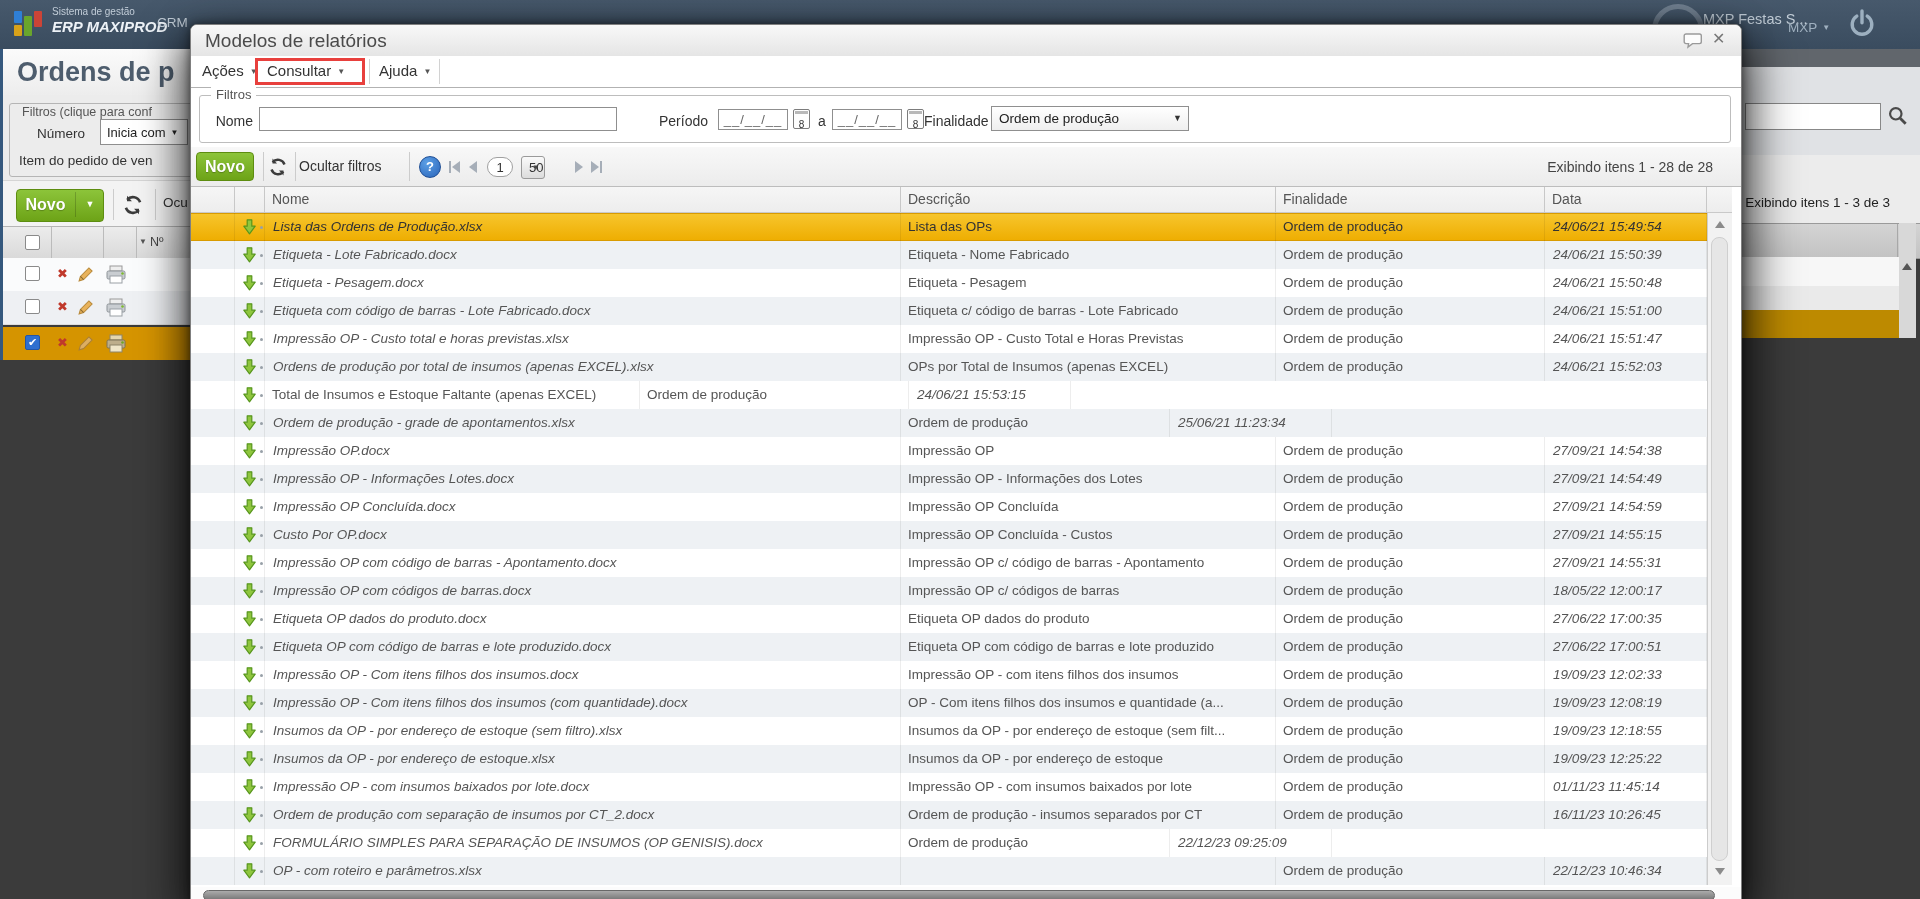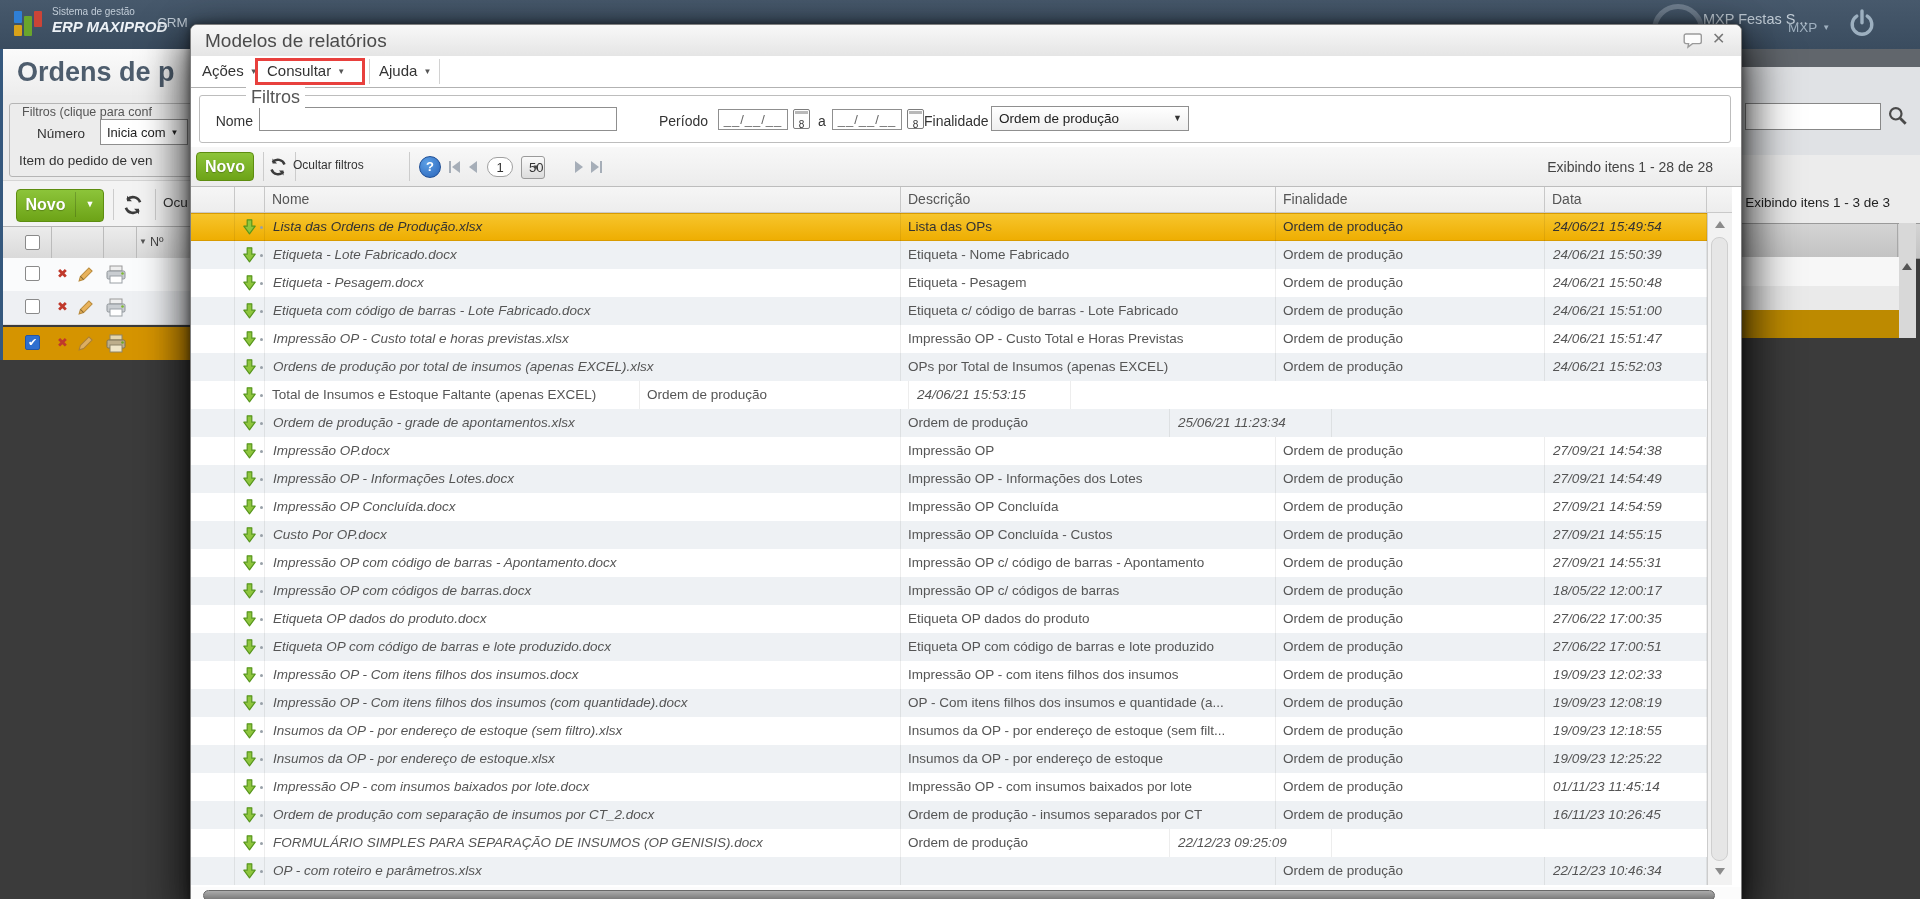--- a/index.html
+++ b/index.html
@@ -87,21 +87,21 @@
   .menu-caret{font-size:8px;color:#555;vertical-align:2px;margin-left:6px;}
   .menu-sep{position:absolute;top:3px;width:1px;height:25px;background:#d2d2d2;}
   .msep1{left:64px;}.msep2{left:178px;}.msep3{left:248px;}
   .redbox{border:3px solid #e8403d;position:absolute;box-sizing:border-box;}
   .rb-consultar{left:64px;top:2px;width:110px;height:27px;}
   .dropdown{position:absolute;left:63px;top:62px;width:218px;background:#fff;border:1px solid #9c9c9c;box-shadow:5px 6px 12px rgba(0,0,0,.4);z-index:40;}
   .dd-item{height:28px;line-height:28px;padding-left:10px;font-size:15px;color:#444;position:relative;white-space:nowrap;}
   .dd-item.hl{background:#f7da6b;color:#222;}
   .rb-dd{left:0;top:0;width:201px;height:28px;}
   .m-fieldset{position:absolute;left:8px;top:70px;width:1532px;height:48px;border:1px solid #bdbdbd;border-radius:3px;box-sizing:border-box;}
-  .m-legend{position:absolute;left:20px;top:62px;background:#fff;padding:0 5px;font-size:18px;color:#555;z-index:2;margin-left:35px;}
+  .m-legend{position:absolute;left:20px;top:62px;background:#fff;padding:0 5px;font-size:13px;color:#555;z-index:2;}
   .f-label{position:absolute;top:88px;font-size:14px;color:#333;white-space:nowrap;}
   .fl-nome{left:18px;width:44px;text-align:right;}
   .fl-periodo{left:468px;}
   .fl-a{left:627px;}
   .fl-finalidade{left:733px;}
   .f-input{position:absolute;background:#fff;border:1px solid #8f8f8f;box-sizing:border-box;}
   .fi-nome{left:68px;top:82px;width:358px;height:24px;font-size:13.5px;padding:2px 5px;font-family:inherit;}
   .fi-date{font-size:13px;color:#666;text-align:center;line-height:19px;letter-spacing:1px;height:21px;width:70px;top:84px;}
   .fi-d1{left:527px;}
   .fi-d2{left:641px;}
@@ -111,21 +111,21 @@
   .cal1{left:602px;}
   .cal2{left:716px;}
   .f-select{position:absolute;left:800px;top:81px;width:198px;height:25px;border:1px solid #8f8f8f;background:linear-gradient(#fff,#efefef);box-sizing:border-box;font-size:13.5px;color:#222;line-height:23px;padding-left:7px;}
   .f-select .sel-caret{position:absolute;right:6px;top:0;font-size:9px;color:#333;}
 
   .m-toolbar{position:absolute;left:0;top:122px;width:1550px;height:40px;background:linear-gradient(#f8f8f8,#ececec);border-bottom:1px solid #bdbdbd;box-sizing:border-box;}
   .btn-novo{position:absolute;left:5px;top:5px;width:58px;height:29px;background:linear-gradient(#8cc43a,#6da317);border:1px solid #5d8d10;border-radius:4px;color:#fff;font-weight:bold;font-size:16px;text-align:center;line-height:27px;box-sizing:border-box;text-shadow:0 1px 1px rgba(0,0,0,.25);}
   .tb-sep{position:absolute;top:5px;width:1px;height:29px;background:#ccc;}
   .ts1{left:72px;}.ts2{left:104px;}.ts3{left:218px;}
   .m-refresh{position:absolute;left:76px;top:9px;}
-  .m-ocultar{position:absolute;left:102px;top:11px;font-size:12px;color:#333;white-space:nowrap;}
+  .m-ocultar{position:absolute;left:108px;top:11px;font-size:14px;color:#333;white-space:nowrap;}
   .m-help{position:absolute;left:228px;top:9px;width:22px;height:22px;border-radius:50%;background:radial-gradient(circle at 35% 30%,#5ca0e6,#2a64b9);border:1px solid #1f4f96;box-sizing:border-box;color:#fff;font-weight:bold;font-size:13px;text-align:center;line-height:20px;}
   .pg{position:absolute;top:14px;display:flex;align-items:center;gap:1px;}
   .tri-l{width:0;height:0;border-top:6px solid transparent;border-bottom:6px solid transparent;border-right:8px solid #a6aeb8;}
   .tri-r{width:0;height:0;border-top:6px solid transparent;border-bottom:6px solid transparent;border-left:8px solid #a6aeb8;}
   .pg-bar{width:2px;height:12px;background:#a6aeb8;}
   .pg-first{left:258px;}.pg-prev{left:278px;}.pg-next{left:384px;}.pg-last{left:400px;}
   .page-box{position:absolute;left:296px;top:10px;width:26px;height:20px;background:#fff;border:1px solid #a0a0a0;border-radius:11px;font-size:13px;color:#333;text-align:center;line-height:19px;box-sizing:border-box;}
   .size-select{position:absolute;left:330px;top:9px;width:24px;height:23px;border:1px solid #9a9a9a;border-radius:3px;background:linear-gradient(#fafafa,#dcdcdc);box-sizing:border-box;font-size:13px;color:#333;line-height:21px;padding-left:7px;}
   .size-select .sel-caret{position:absolute;right:4px;top:0;font-size:8px;color:#444;}
   .tb-status{position:absolute;right:28px;top:12px;font-size:14px;color:#444;white-space:nowrap;}

